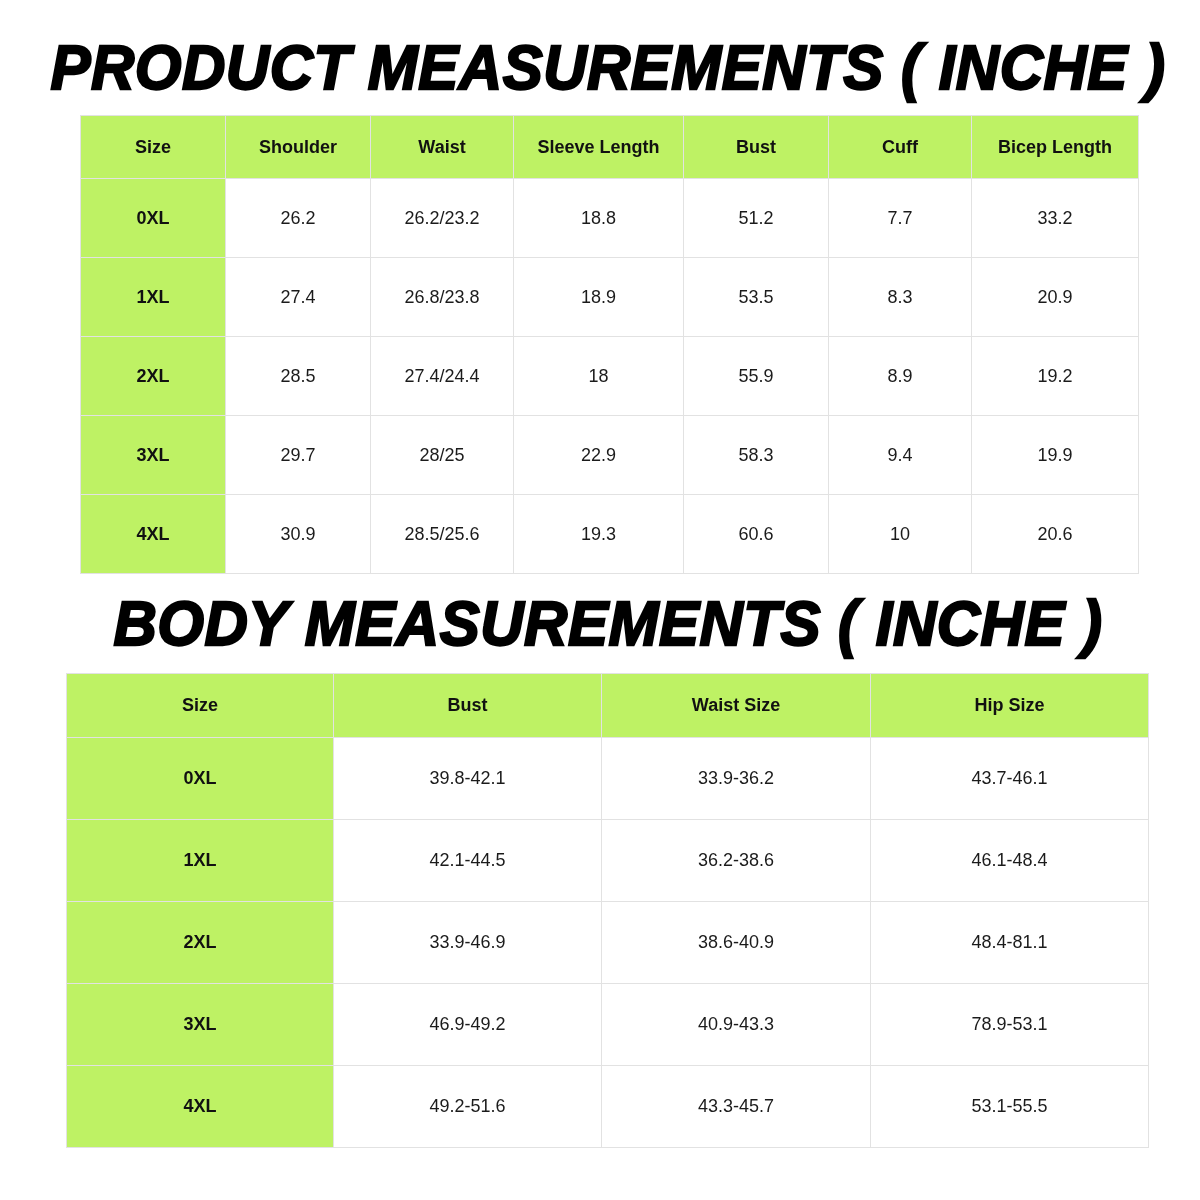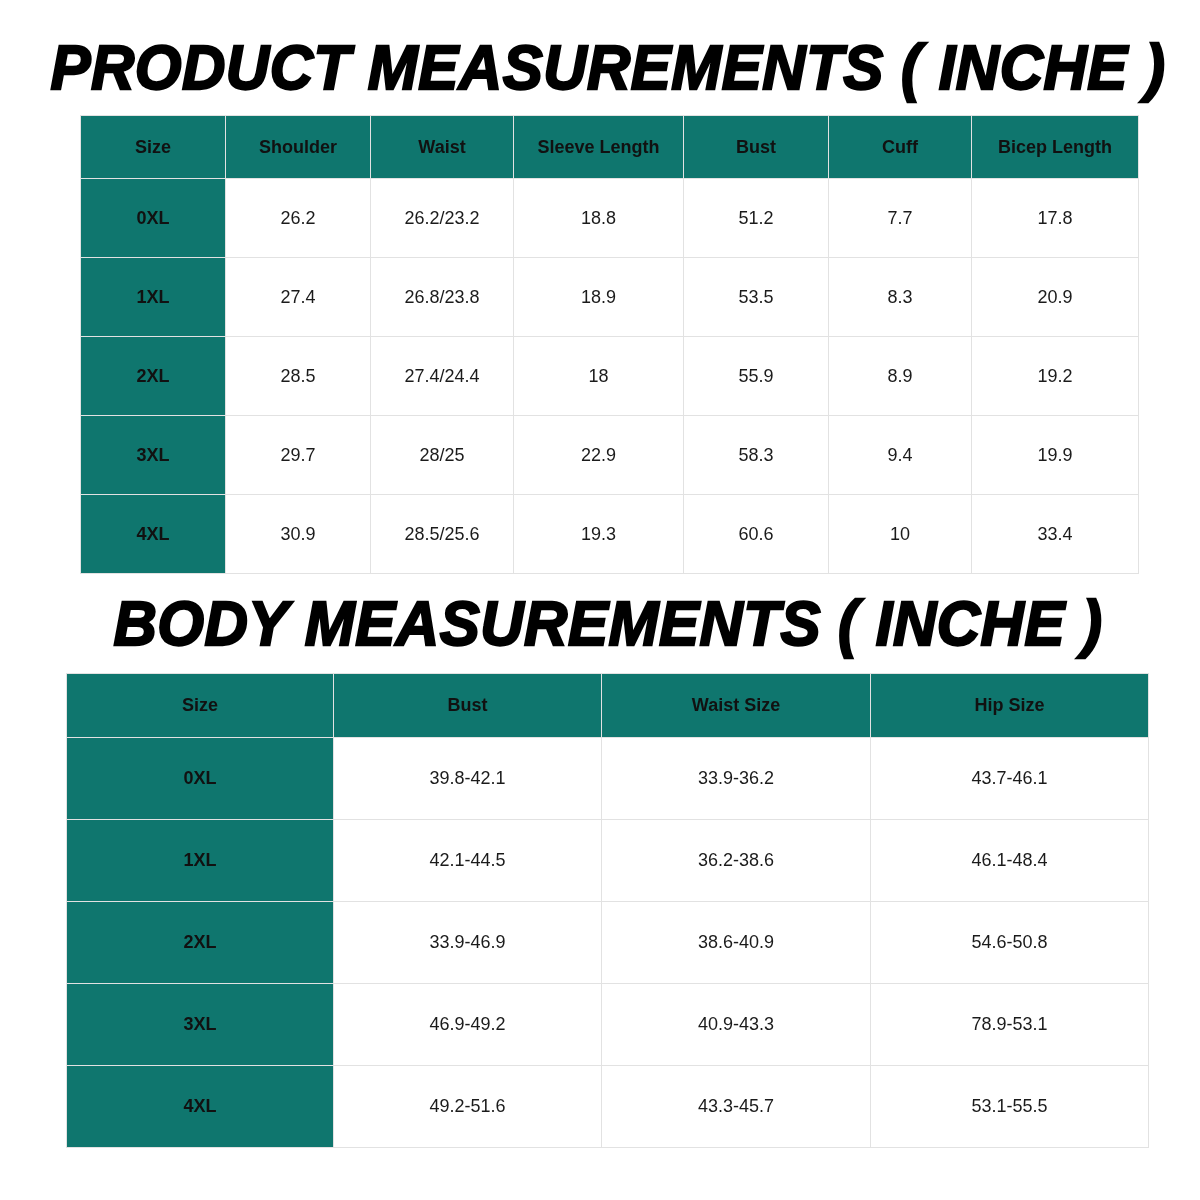--- a/index.html
+++ b/index.html
@@ -45,21 +45,21 @@
     border: 1px solid #e2e2e2;
     text-align: center;
     vertical-align: middle;
     padding: 0;
     font-size: 18px;
     color: #1b1b1b;
     font-weight: normal;
     overflow: hidden;
   }
   th {
-    background: #0f766e;
+    background: #bef264;
     font-weight: bold;
     color: #111111;
   }
   #product-table thead tr { height: 63px; }
   #product-table tbody tr { height: 79px; }
   #body-table thead tr { height: 64px; }
   #body-table tbody tr { height: 82px; }
 </style>
 </head>
 <body>
@@ -90,21 +90,21 @@
       </tr>
     </thead>
     <tbody>
       <tr>
         <th>0XL</th>
         <td>26.2</td>
         <td>26.2/23.2</td>
         <td>18.8</td>
         <td>51.2</td>
         <td>7.7</td>
-        <td>17.8</td>
+        <td>33.2</td>
       </tr>
       <tr>
         <th>1XL</th>
         <td>27.4</td>
         <td>26.8/23.8</td>
         <td>18.9</td>
         <td>53.5</td>
         <td>8.3</td>
         <td>20.9</td>
       </tr>
@@ -126,21 +126,21 @@
         <td>9.4</td>
         <td>19.9</td>
       </tr>
       <tr>
         <th>4XL</th>
         <td>30.9</td>
         <td>28.5/25.6</td>
         <td>19.3</td>
         <td>60.6</td>
         <td>10</td>
-        <td>33.4</td>
+        <td>20.6</td>
       </tr>
     </tbody>
   </table>
 
   <div id="body-title" class="big-title">BODY MEASUREMENTS ( INCHE )</div>
 
   <table id="body-table">
     <colgroup>
       <col style="width:267px">
         <col style="width:268px">
@@ -165,21 +165,21 @@
       <tr>
         <th>1XL</th>
         <td>42.1-44.5</td>
         <td>36.2-38.6</td>
         <td>46.1-48.4</td>
       </tr>
       <tr>
         <th>2XL</th>
         <td>33.9-46.9</td>
         <td>38.6-40.9</td>
-        <td>54.6-50.8</td>
+        <td>48.4-81.1</td>
       </tr>
       <tr>
         <th>3XL</th>
         <td>46.9-49.2</td>
         <td>40.9-43.3</td>
         <td>78.9-53.1</td>
       </tr>
       <tr>
         <th>4XL</th>
         <td>49.2-51.6</td>

